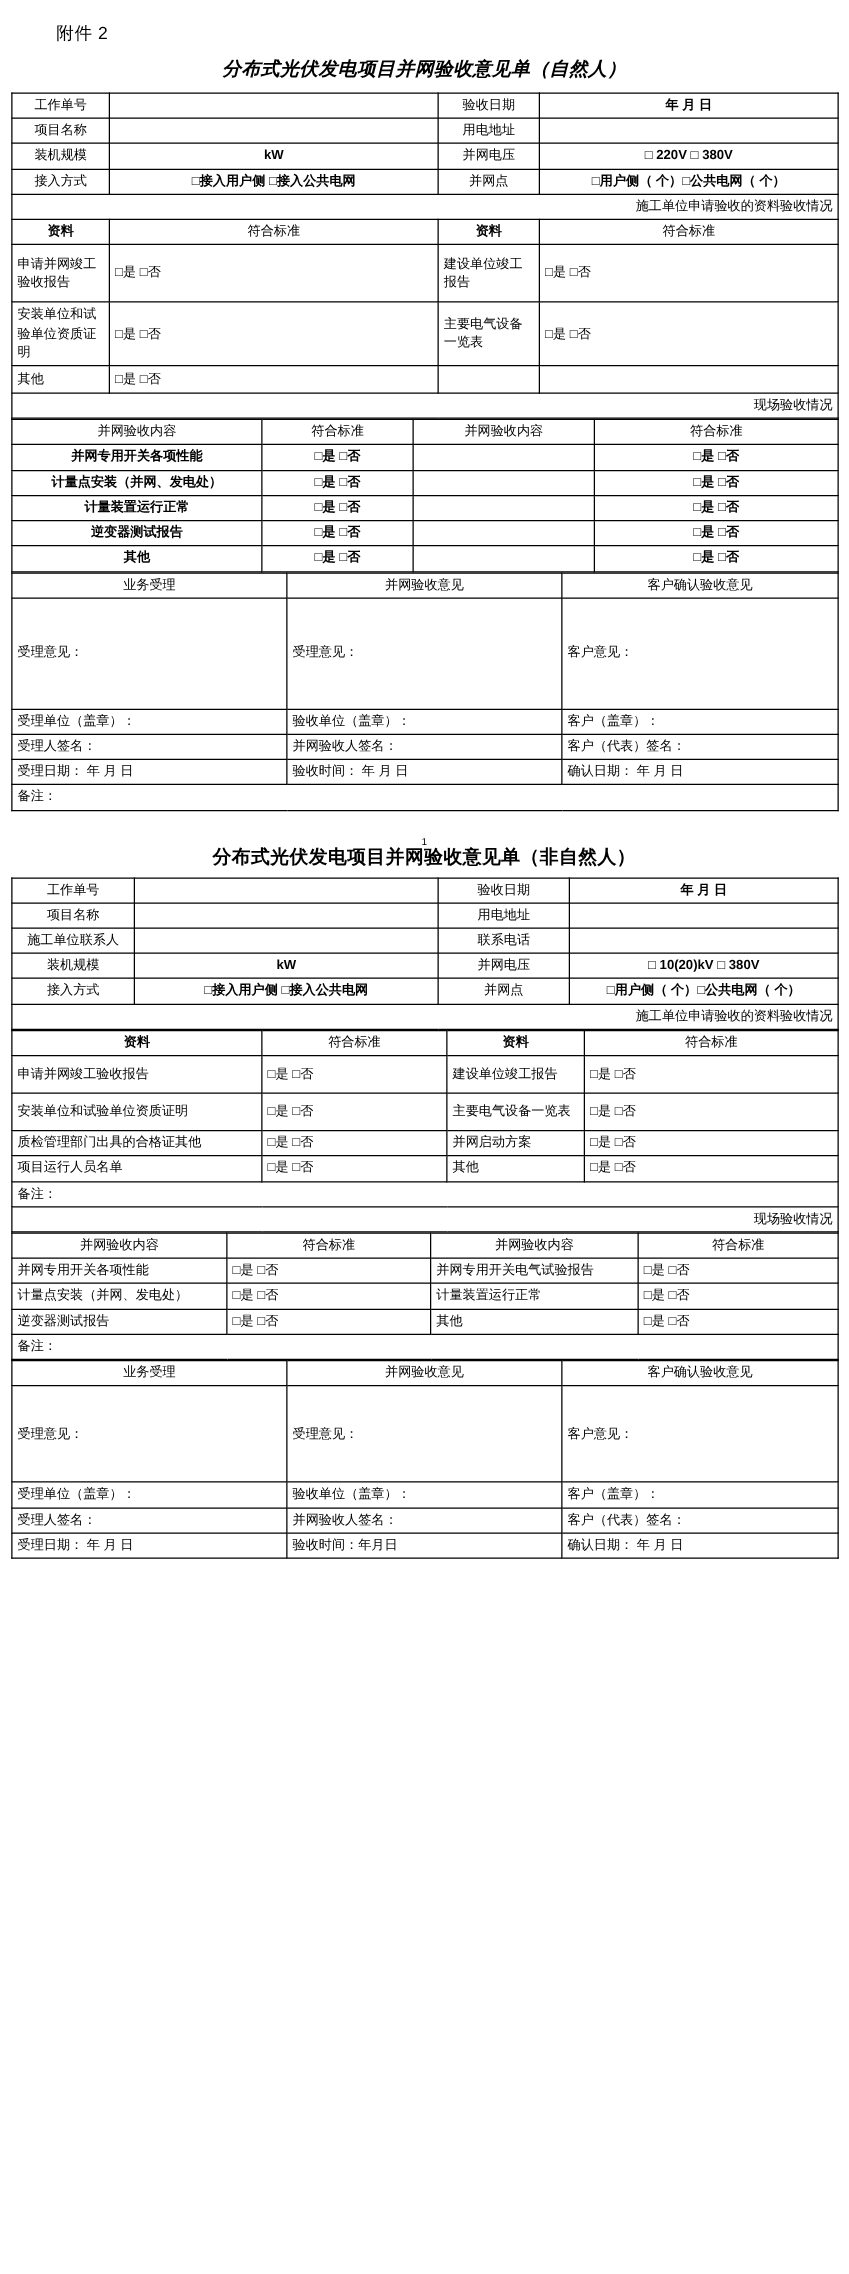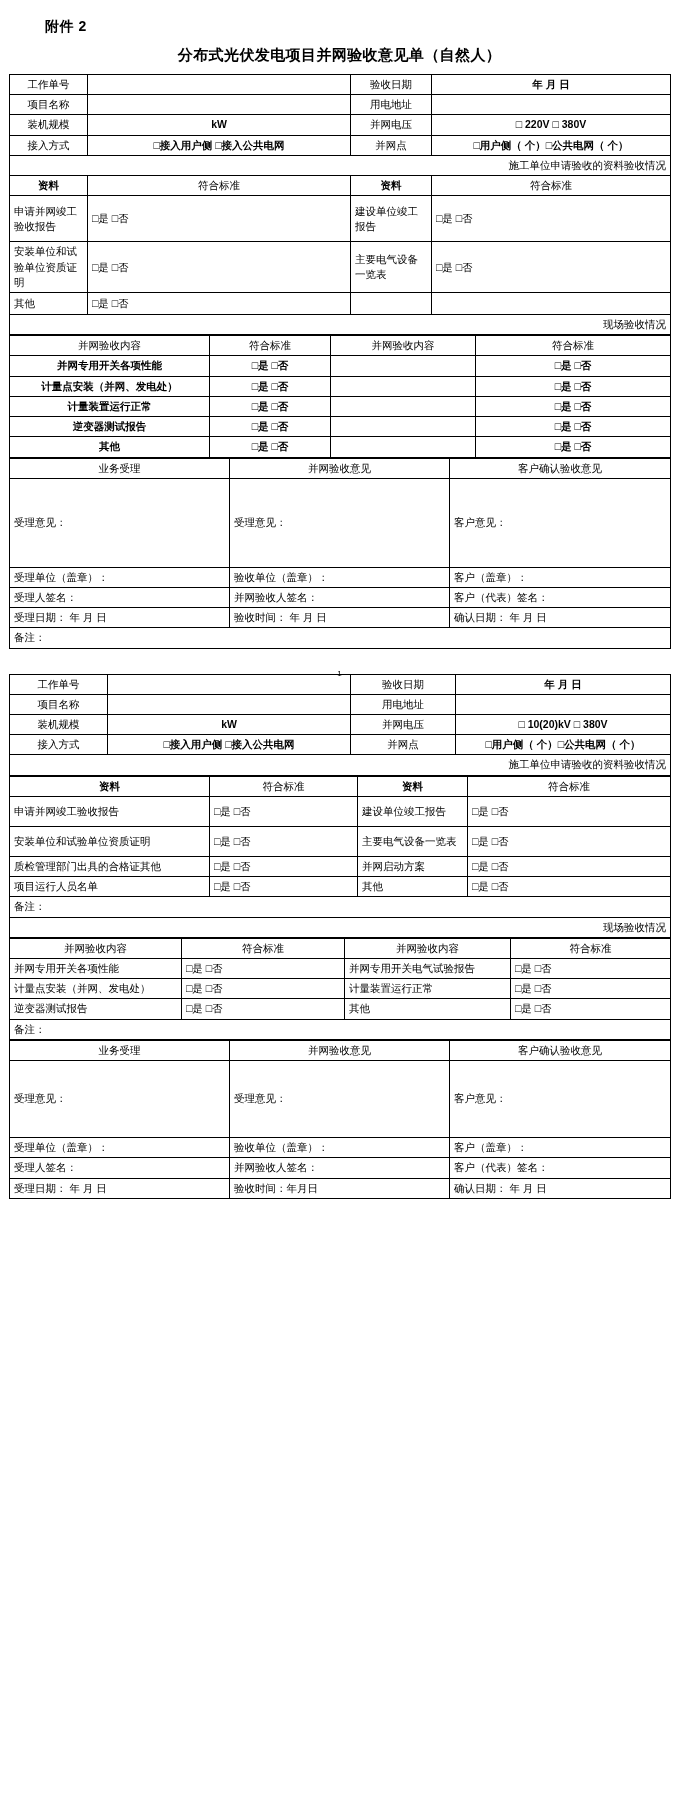--- a/index.html
+++ b/index.html
@@ -14,30 +14,31 @@
     -webkit-font-smoothing: none;
   }
   .page {
     width: 679px;
     box-sizing: border-box;
     padding: 14px 9px 4px 9px;
     position: relative;
   }
   .attach-label {
     font-size: 14px;
-    font-weight: bold;
+    font-weight: normal;
     margin: 4px 0 6px 36px;
     letter-spacing: 0.5px;
   }
   .doc-title {
     text-align: center;
     font-size: 15px;
     font-weight: bold;
     letter-spacing: 0.4px;
     margin: 10px 0 9px 0;
+    font-style: italic;
   }
   .doc-title-2 {
     text-align: center;
     font-size: 15px;
     font-weight: bold;
     letter-spacing: 0.4px;
     margin: 2px 0 7px 0;
   }
   .page-num {
     text-align: center;
@@ -227,20 +228,21 @@
         <td class="l">确认日期：      年   月   日</td>
       </tr>
       <tr>
         <td colspan="3" class="l">备注：</td>
       </tr>
     </tbody>
   </table>
 
   <div class="page-num">1</div>
 
+  <div class="doc-title-2">分布式光伏发电项目并网验收意见单（非自然人）</div>
 
   <table class="form">
     <colgroup>
       <col style="width:98px">
         <col style="width:243px">
         <col style="width:105px">
         <col style="width:215px">
     </colgroup>
     <tbody>
       <tr>
@@ -249,20 +251,26 @@
         <td class="lbl">验收日期</td>
         <td class="c">年   月   日</td>
       </tr>
       <tr>
         <td class="lbl">项目名称</td>
         <td class="l"></td>
         <td class="lbl">用电地址</td>
         <td class="l"></td>
       </tr>
       <tr>
+        <td class="lbl">施工单位联系人</td>
+        <td class="l"></td>
+        <td class="lbl">联系电话</td>
+        <td class="l"></td>
+      </tr>
+      <tr>
         <td class="lbl">装机规模</td>
         <td class="c">kW</td>
         <td class="lbl">并网电压</td>
         <td class="c ck">□ 10(20)kV   □ 380V</td>
       </tr>
       <tr>
         <td class="lbl">接入方式</td>
         <td class="c ck">□接入用户侧    □接入公共电网</td>
         <td class="lbl">并网点</td>
         <td class="c ck">□用户侧（    个）□公共电网（    个）</td>

